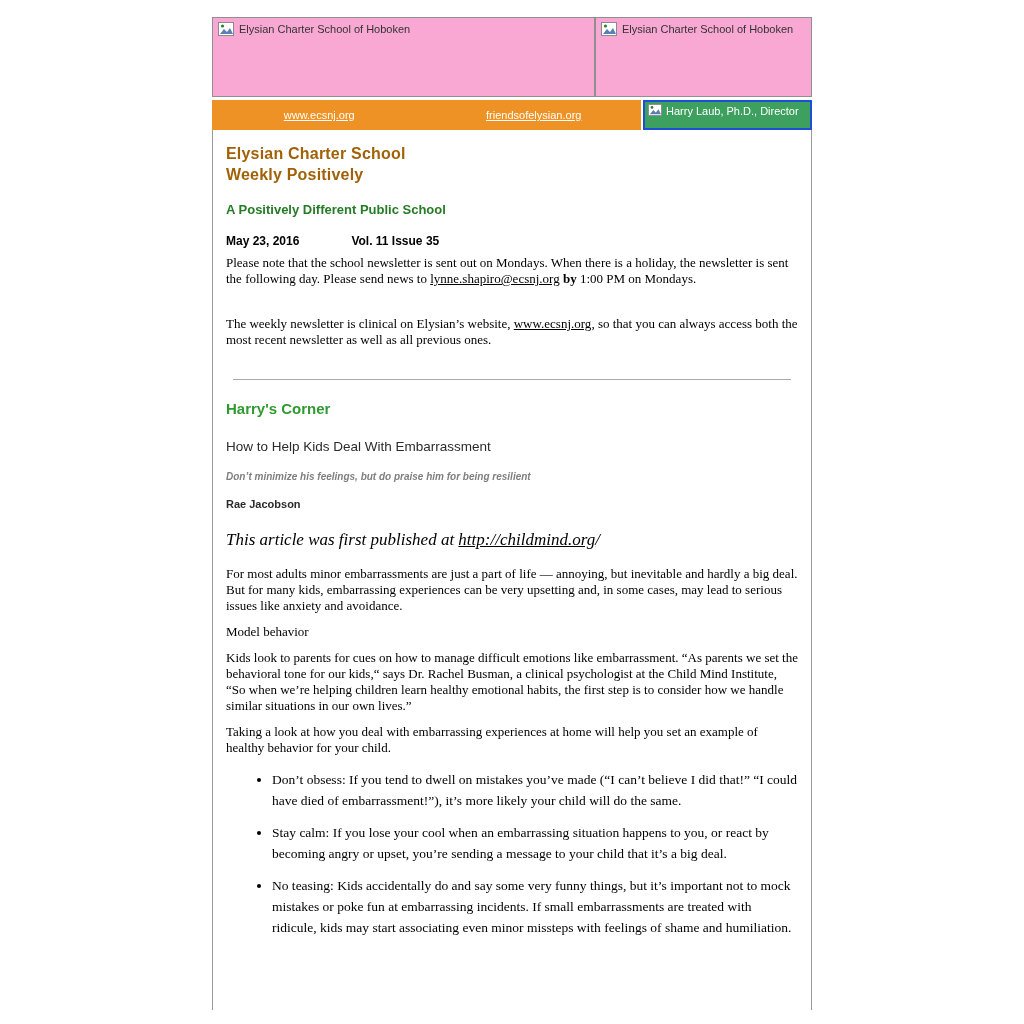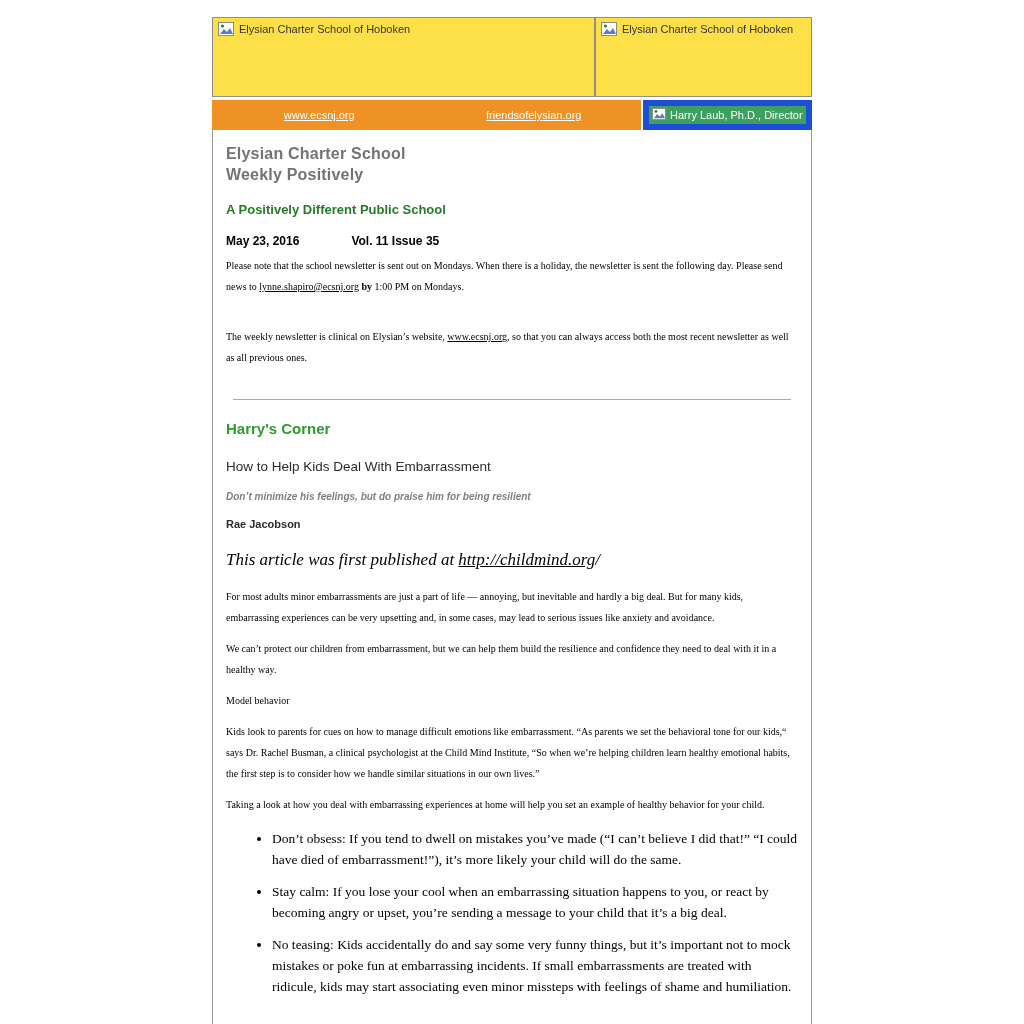--- a/index.html
+++ b/index.html
@@ -3,40 +3,40 @@
 <meta charset="utf-8">
 <style>
   * { margin:0; padding:0; box-sizing:border-box; }
   html,body { background:#ffffff; }
   body { height:1024px; width:1024px; overflow:hidden; font-family:"Liberation Serif", serif; color:#000; }
 
   .email { width:600px; margin:17px auto 0; }
 
   
   .header-imgs { display:flex; }
-  .ph { background:#fde047; border:1px solid #8f8f8f; height:80px; padding:4px 5px; display:flex; align-items:flex-start; gap:5px; }
+  .ph { background:#f9a8d4; border:1px solid #8f8f8f; height:80px; padding:4px 5px; display:flex; align-items:flex-start; gap:5px; }
   .ph-left { width:383px; }
   .ph-right { width:217px; }
   .alt { font-family:"Liberation Sans", sans-serif; font-size:11px; color:#333; line-height:14px; white-space:nowrap; overflow:hidden; }
   .icon { flex:0 0 auto; display:inline-block; line-height:0; }
 
   .links-row { display:flex; margin-top:3px; }
   .orange { width:429px; height:30px; background:#ef9226; display:flex; align-items:center; }
   .obar-link { flex:1; text-align:center; color:#fff; font-family:"Liberation Sans", sans-serif; font-size:11px; text-decoration:underline; cursor:pointer; }
-  .director { width:169px; height:30px; margin-left:2px; background:#3da05f; border:6px solid #1d4ed8; padding:2px 3px; display:flex; gap:4px; align-items:flex-start; }
+  .director { width:169px; height:30px; margin-left:2px; background:#3da05f; border:2px solid #1d4ed8; padding:2px 3px; display:flex; gap:4px; align-items:flex-start; }
   .director .alt { color:#fff; }
 
   .content { border-left:1px solid #9a9a9a; border-right:1px solid #9a9a9a; padding:13px 13px 30px; min-height:880px; }
 
-  .masthead { font-family:"Liberation Sans", sans-serif; font-weight:bold; font-size:16px; line-height:21px; color:#737373; letter-spacing:.2px; }
+  .masthead { font-family:"Liberation Sans", sans-serif; font-weight:bold; font-size:16px; line-height:21px; color:#a16207; letter-spacing:.2px; }
   .tagline { margin-top:17px; font-family:"Liberation Sans", sans-serif; font-weight:bold; font-size:13px; color:#267b26; }
   .dateline { margin-top:17px; font-family:"Liberation Sans", sans-serif; font-weight:bold; font-size:12px; color:#000; }
   .dateline .issue { margin-left:52px; }
 
-  .bodytext { font-size:10px; line-height:21px; }
+  .bodytext { font-size:13px; line-height:16px; }
   .intro-p1 { margin-top:7px; }
   .intro-p2 { margin-top:29px; }
   a.body-link, span.body-link { color:#000; text-decoration:underline; cursor:pointer; }
 
   .divider { border:none; border-top:1px solid #a9a9a9; margin:31px 7px 0; }
 
   .hc-heading { margin-top:20px; font-family:"Liberation Sans", sans-serif; font-weight:bold; font-size:15px; color:#2f9a2f; }
   .article-title { margin-top:22px; font-family:"Liberation Sans", sans-serif; font-weight:normal; font-size:13.5px; color:#2b2b2b; }
   .subtitle { margin-top:17px; font-family:"Liberation Sans", sans-serif; font-weight:bold; font-style:italic; font-size:10px; color:#7f7f7f; }
   .author { margin-top:16px; font-family:Liberation Sans, sans-serif; font-weight:bold; font-size:11px; color:#2b2b2b; }
@@ -112,21 +112,20 @@
 
     <h3 class="article-title">How to Help Kids Deal With Embarrassment</h3>
 
     <p class="subtitle">Don’t minimize his feelings, but do praise him for being resilient</p>
 
     <p class="author">Rae Jacobson</p>
 
     <p class="source"><span>This article was first published at </span><a class="body-link">http://childmind.org</a><span>/</span></p>
 
     <p class="bodytext article-p first">For most adults minor embarrassments are just a part of life — annoying, but inevitable and hardly a big deal. But for many kids, embarrassing experiences can be very upsetting and, in some cases, may lead to serious issues like anxiety and avoidance.</p>
-    <p class="bodytext article-p">We can’t protect our children from embarrassment, but we can help them build the resilience and confidence they need to deal with it in a healthy way.</p>
     <p class="bodytext article-p">Model behavior</p>
     <p class="bodytext article-p">Kids look to parents for cues on how to manage difficult emotions like embarrassment. “As parents we set the behavioral tone for our kids,“ says Dr. Rachel Busman, a clinical psychologist at the Child Mind Institute, “So when we’re helping children learn healthy emotional habits, the first step is to consider how we handle similar situations in our own lives.”</p>
     <p class="bodytext article-p">Taking a look at how you deal with embarrassing experiences at home will help you set an example of healthy behavior for your child.</p>
 
     <ul class="bullets">
       <li>Don’t obsess: If you tend to dwell on mistakes you’ve made (“I can’t believe I did that!” “I could have died of embarrassment!”), it’s more likely your child will do the same.</li>
       <li>Stay calm: If you lose your cool when an embarrassing situation happens to you, or react by becoming angry or upset, you’re sending a message to your child that it’s a big deal.</li>
       <li>No teasing: Kids accidentally do and say some very funny things, but it’s important not to mock mistakes or poke fun at embarrassing incidents. If small embarrassments are treated with ridicule, kids may start associating even minor missteps with feelings of shame and humiliation.</li>
     </ul>
 

